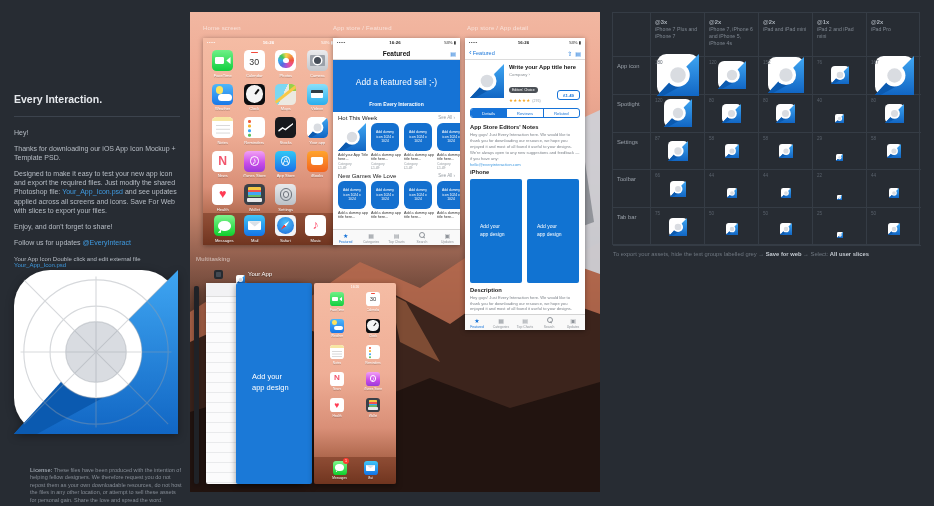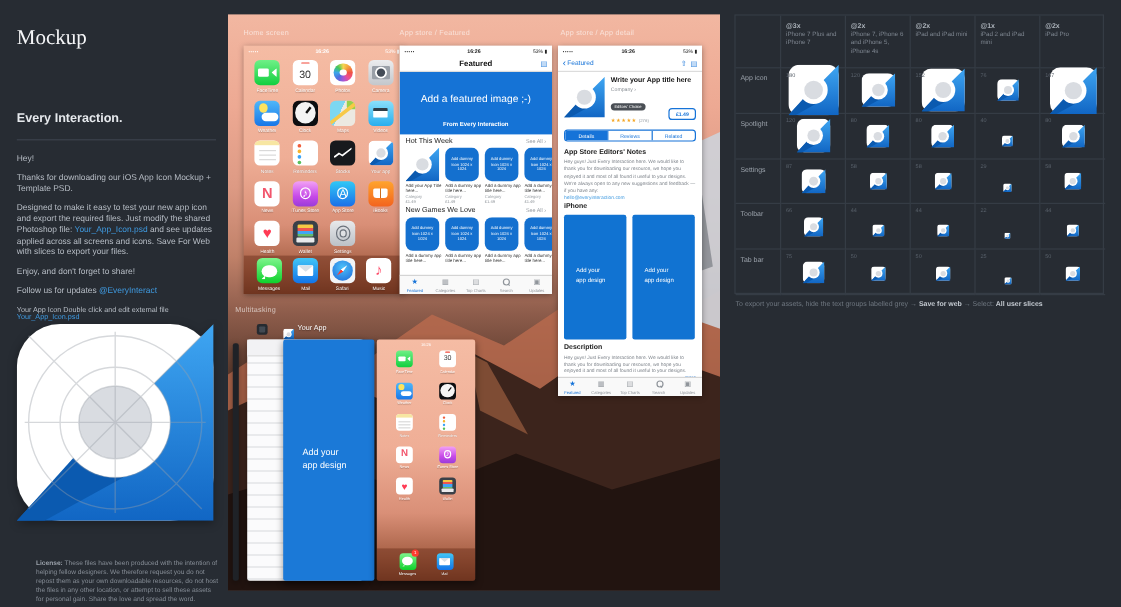--- a/index.html
+++ b/index.html
@@ -192,21 +192,20 @@
     <linearGradient id="tplBlue" x1="0" y1="0" x2="0" y2="1">
       <stop offset="0" stop-color="#3fa6f2"></stop>
         <stop offset="1" stop-color="#1166c4"></stop>
     </linearGradient>
   </defs>
 </svg>
 
 <div id="canvas">
 
   <div class="lp-title">
-    <div>Mockup</div>
   </div>
   <div class="lp-sub">Every Interaction.</div>
   <div class="lp-divider"></div>
   <div class="lp-body">
     <p>Hey!</p>
     <p>Thanks for downloading our iOS App Icon Mockup + Template PSD.</p>
     <p><span>Designed to make it easy to test your new app icon and export the required files. Just modify the shared Photoshop file: </span><span class="blue-link">Your_App_Icon.psd</span><span> and see updates applied across all screens and icons. Save For Web with slices to export your files.</span></p>
     <p>Enjoy, and don't forget to share!</p>
     <p><span>Follow us for updates </span><span class="blue-link">@EveryInteract</span></p>
   </div>
@@ -368,21 +367,21 @@
         <span class="sbt">16:26</span>
         <span><span>53%</span> <span>▮</span></span>
       </div>
       <div class="nav">
         <span class="nav-title">Featured</span>
         <span class="nav-right">
             <span>▤</span>
           </span>
       </div>
       <div class="hero">
-        <div class="hero-title">Add a featured image ;-)</div>
+        <div class="hero-title">Add a featured sell ;-)</div>
         <div class="hero-sub">From Every Interaction</div>
       </div>
       <div class="sect">
         <span class="sect-title">Hot This Week</span>
         <span class="see-all">See All ›</span>
       </div>
       <div class="cards" id="hot-cards">
           <div class="fcard">
             <div style="height: 28px; width: 28px;"><svg viewBox="0 0 100 100" width="100%" height="100%">
                 <rect width="100" height="100" rx="22" fill="#ffffff"></rect>

